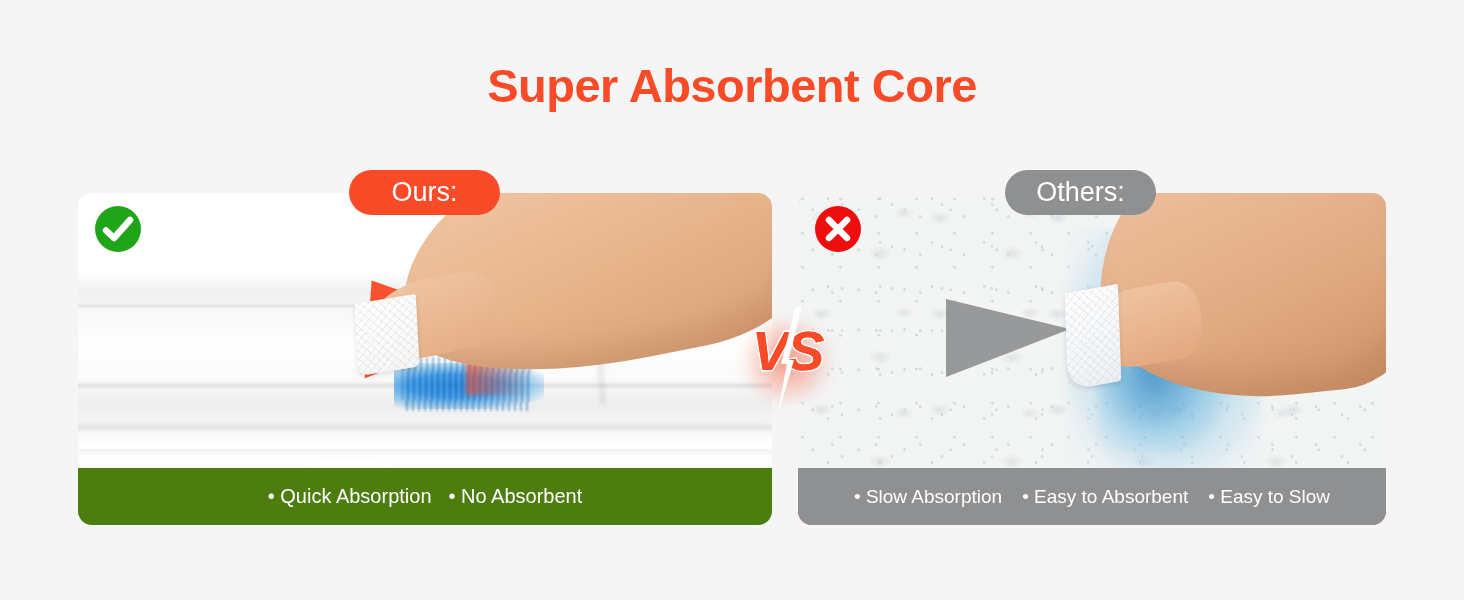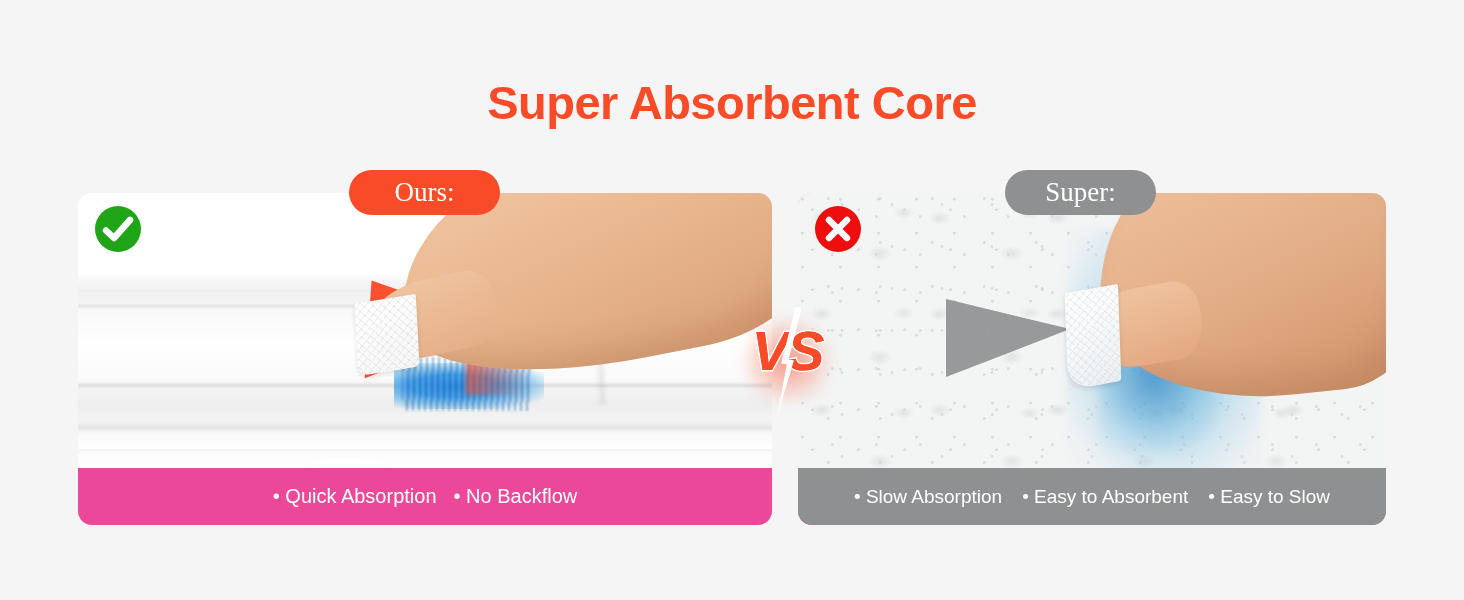--- a/index.html
+++ b/index.html
@@ -21,21 +21,20 @@
     position: absolute;
     top: 58px;
     left: 0;
     width: 1464px;
     text-align: center;
     font-size: 47px;
     font-weight: bold;
     letter-spacing: -0.5px;
     color: #fa4b28;
     font-family: "Liberation Sans", sans-serif;
-    margin-top: 17px;
   }
 
   
   .panel {
     position: absolute;
     overflow: hidden;
     border-radius: 14px;
   }
   .panel-left {
     left: 78px;
@@ -304,35 +303,34 @@
     bottom: 0;
     width: 100%;
     height: 57px;
     display: flex;
     align-items: center;
     justify-content: center;
     color: #ffffff;
     font-size: 20px;
     white-space: nowrap;
   }
-  .caption-left { background: #ec4899; gap: 17px; }
+  .caption-left { background: #4d7c0f; gap: 17px; }
   .caption-right { background: #8f9091; gap: 20px; font-size: 19px; }
   .caption-item { display: inline-block; }
 
   
   .label-pill {
     position: absolute;
     display: flex;
     align-items: center;
     justify-content: center;
     border-radius: 999px;
     color: #ffffff;
     font-size: 27px;
     z-index: 6;
-    font-family: Liberation Serif, serif;
   }
   .label-ours {
     left: 349px;
     top: 170px;
     width: 151px;
     height: 45px;
     background: #fa4b28;
   }
   .label-others {
     left: 1005px;
@@ -439,21 +437,21 @@
       
       
       
       
       
     </div>
   </div>
 
   <div class="caption-bar caption-left">
     <span class="caption-item">• Quick Absorption</span>
-    <span class="caption-item">• No Backflow</span>
+    <span class="caption-item">• No Absorbent</span>
   </div>
 </div>
 
 <div class="panel panel-right">
 
   <div class="photo photo-right">
     <div class="nonwoven"></div>
     <div class="nonwoven-emboss"></div>
 
     <div class="wet-blot"></div>
@@ -481,20 +479,20 @@
     <path d="M11 24.5 L19 32 L35 14" fill="none" stroke="#ffffff" stroke-width="6.5" stroke-linecap="round" stroke-linejoin="round"></path>
   </svg>
 </div>
 <div class="mark mark-cross">
   <svg viewBox="0 0 46 46" xmlns="http://www.w3.org/2000/svg">
     <path d="M14 14 L32 32 M32 14 L14 32" fill="none" stroke="#ffffff" stroke-width="6.5" stroke-linecap="round"></path>
   </svg>
 </div>
 
 <div class="label-pill label-ours">Ours:</div>
-<div class="label-pill label-others">Super:</div>
+<div class="label-pill label-others">Others:</div>
 
 <div class="vs-badge">
   <div class="vs-glow"></div>
   <div class="vs-text">VS</div>
   <div class="vs-text-fill">VS</div>
   <div class="vs-bolt"></div>
 </div>
 
 </body></html>

